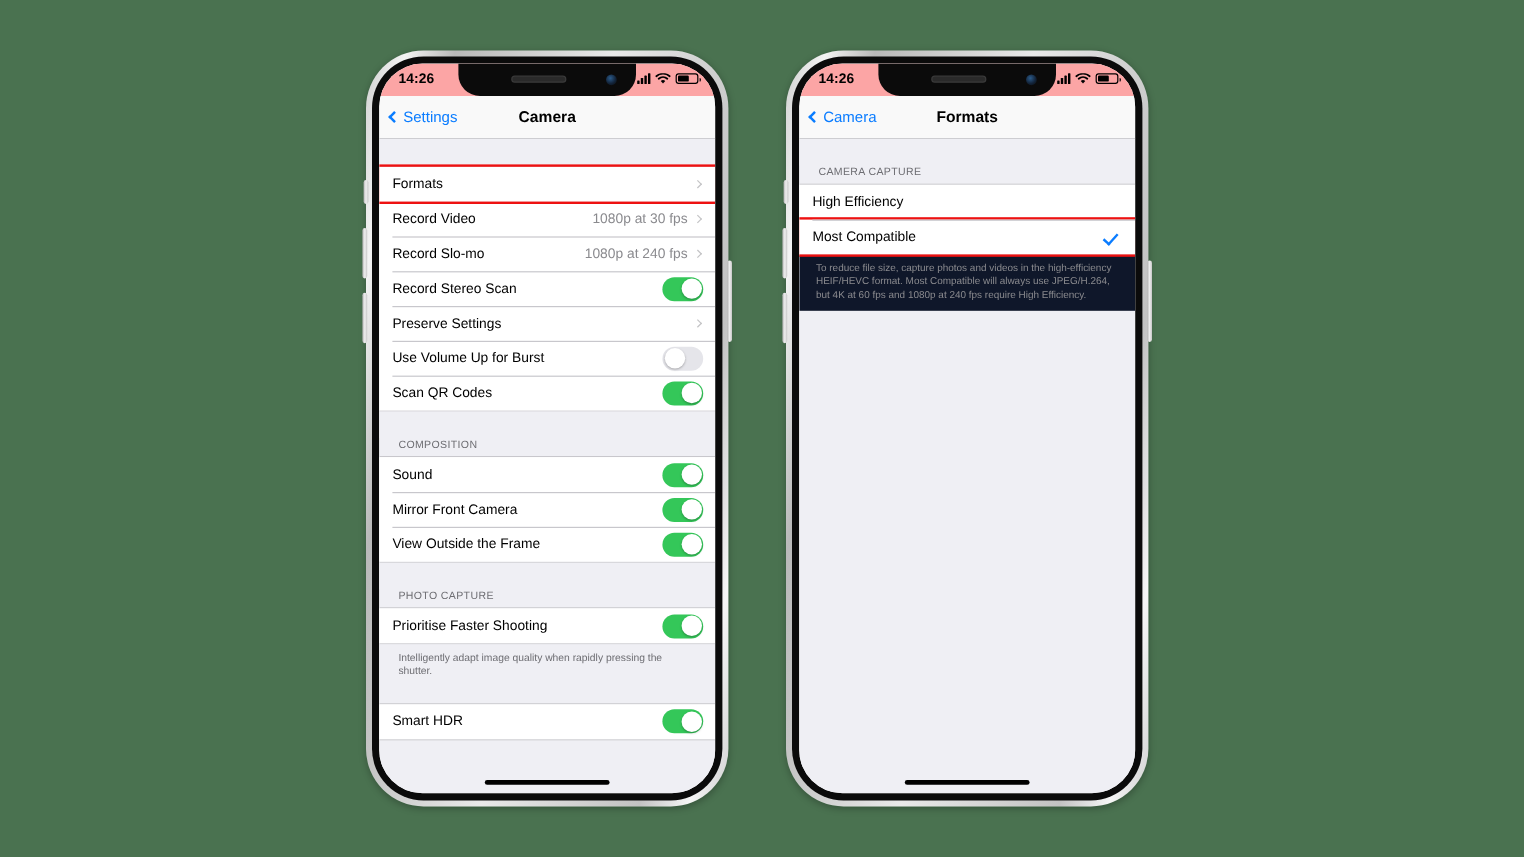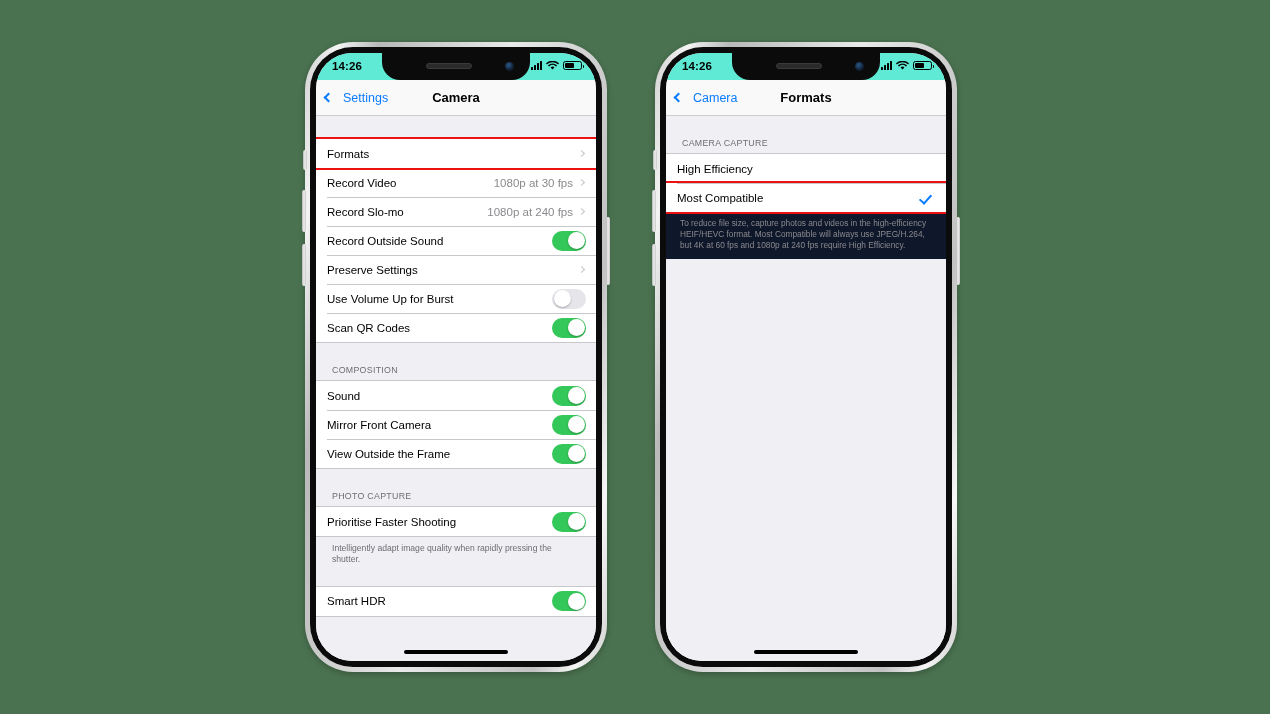--- a/index.html
+++ b/index.html
@@ -68,21 +68,21 @@
     width: 9px; height: 9px; border-radius: 50%;
     background: radial-gradient(circle at 40% 35%, #2b5b8a 0%, #13243a 55%, #0a0a0a 100%);
   }
 
   
   .statusbar {
     position: relative; height: 27px;
     display: flex; align-items: center; justify-content: space-between;
     padding: 0 14px 4px 16px;
     font-size: 11.5px; font-weight: bold; color: #000;
-    background: #5eead4; z-index: 5;
+    background: #fca5a5; z-index: 5;
   }
   .sb-time { letter-spacing: .1px; margin-top:2px; }
   .sb-right { display: flex; align-items: center; gap: 4px; margin-top:2px; }
   .bars { display: flex; align-items: flex-end; gap: 1px; height: 9px; }
   .bars i { width: 2px; background: #000; display: block; border-radius: .5px; }
   .bars i:nth-child(1){height:3px} .bars i:nth-child(2){height:5px}
   .bars i:nth-child(3){height:7px} .bars i:nth-child(4){height:9px}
   .batt {
     width: 19px; height: 9.5px; border: 1px solid #000; border-radius: 2.5px;
     position: relative; padding: 1px;
@@ -95,21 +95,21 @@
 
   
   .navbar {
     position: relative; height: 36px; background:#f9f9f9;
     border-bottom: .5px solid #cdcdd1;
     display:flex; align-items:center; justify-content:center;
   }
   .nav-title { font-size: 13px; font-weight: bold; color:#000; }
   .nav-back {
     position:absolute; left: 9px; display:flex; align-items:center;
-    color:#0a7cff; font-size:12.5px; gap:9px;
+    color:#0a7cff; font-size:12.5px; gap:2px;
   }
   .chev-back {
     display:inline-block; width:7px; height:7px;
     border-left:2px solid #0a7cff; border-bottom:2px solid #0a7cff;
     transform: rotate(45deg); margin-right: 2px;
   }
 
   
   .content { background:#efeff4; height: calc(100% - 63px); position:relative; overflow:hidden; }
   .gap   { height: 22px; background:#efeff4; }
@@ -233,21 +233,21 @@
               <span class="row-label">Record Video</span>
               <span class="row-value">1080p at 30 fps</span>
               <span class="chev"></span>
             </div>
             <div class="row">
               <span class="row-label">Record Slo-mo</span>
               <span class="row-value">1080p at 240 fps</span>
               <span class="chev"></span>
             </div>
             <div class="row">
-              <span class="row-label">Record Outside Sound</span>
+              <span class="row-label">Record Stereo Scan</span>
               <span class="toggle on">
                 <span class="knob"></span>
               </span>
             </div>
             <div class="row">
               <span class="row-label">Preserve Settings</span>
               <span class="chev"></span>
             </div>
             <div class="row">
               <span class="row-label">Use Volume Up for Burst</span>

